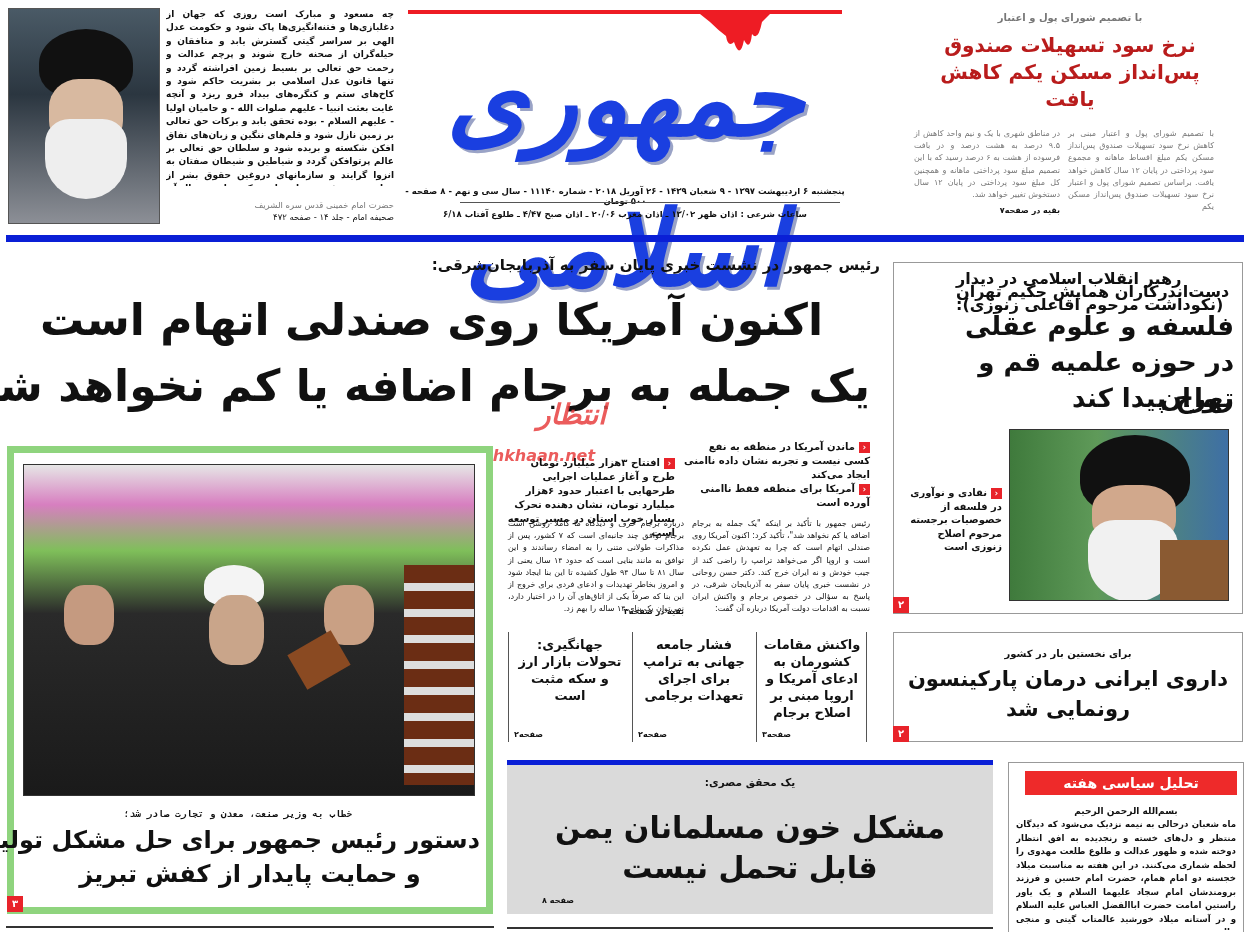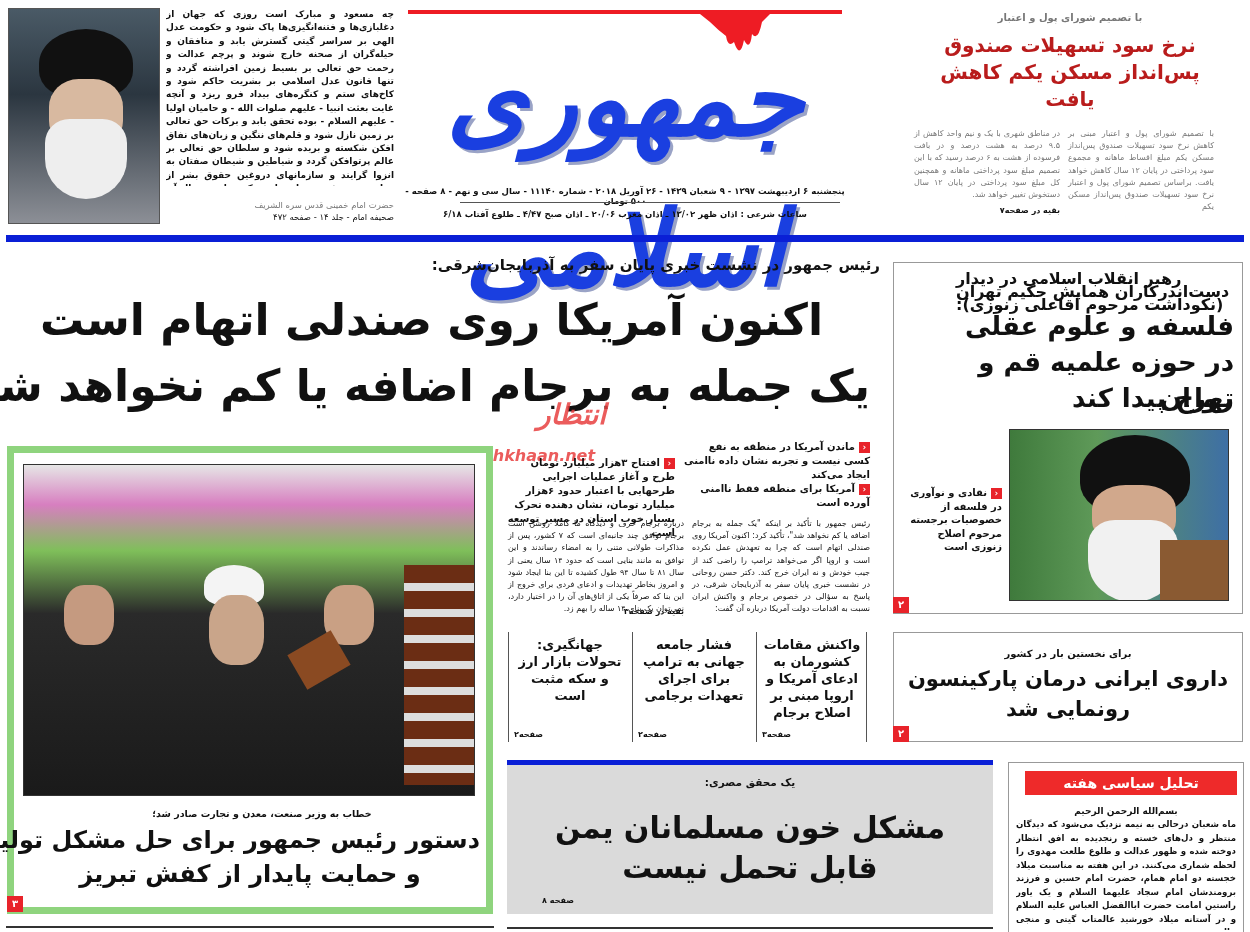--- a/index.html
+++ b/index.html
@@ -82,21 +82,21 @@
 
 <div class="abs" style="left:7px;top:446px;width:486px;height:468px;border:7px solid #8fd47e;background:#fff;"></div>
 <div class="abs photo" style="left:23px;top:464px;width:452px;height:332px;background:linear-gradient(180deg,#e6e6e6 0%,#d77fc0 12%,#7fbf5a 26%,#2a2a2a 45%,#1a1a1a 100%);border:1px solid #333;">
   <div style="position:absolute;left:180px;top:100px;width:60px;height:40px;border-radius:50% 50% 30% 30%;background:#f4f4f4;"></div>
   <div style="position:absolute;left:185px;top:130px;width:55px;height:70px;border-radius:40%;background:#c9a58a;"></div>
   <div style="position:absolute;left:40px;top:120px;width:50px;height:60px;border-radius:40%;background:#c59a80;"></div>
   <div style="position:absolute;left:300px;top:120px;width:50px;height:60px;border-radius:40%;background:#c9a084;"></div>
   <div style="position:absolute;left:270px;top:175px;width:50px;height:40px;background:#8a4a22;transform:rotate(-30deg);"></div>
   <div style="position:absolute;right:0;top:100px;width:70px;height:220px;background:repeating-linear-gradient(180deg,#6b2d14 0 18px,#ddd 18px 26px);"></div>
 </div>
-<div class="abs center bold" style="left:32px;top:808px;width:460px;font-size:9.5px;">خطاب به وزیر صنعت، معدن و تجارت صادر شد؛</div>
+<div class="abs center bold" style="left:8px;top:808px;width:460px;font-size:9.5px;font-family:Liberation Mono, monospace;">خطاب به وزیر صنعت، معدن و تجارت صادر شد؛</div>
 <div class="abs center bold" style="left:20px;top:824px;width:460px;font-size:24px;line-height:32px;white-space:nowrap;">دستور رئیس جمهور برای حل مشکل تولیدکنندگان</div>
 <div class="abs center bold" style="left:20px;top:858px;width:460px;font-size:24px;line-height:32px;white-space:nowrap;">و حمایت پایدار از کفش تبریز</div>
 <div class="pagebadge" style="left:7px;top:896px;">۳</div>
 
 <div class="abs" style="left:893px;top:262px;width:350px;height:352px;border:1px solid #999;"></div>
 <div class="abs bold" style="left:956px;top:272px;width:278px;font-size:16px;line-height:13px;text-align:left;">رهبر انقلاب اسلامی در دیدار دست‌اندرکاران همایش حکیم تهران (نکوداشت مرحوم آقاعلی زنوزی):</div>
 <div class="abs bold" style="left:900px;top:308px;width:334px;font-size:26px;line-height:36px;text-align:right;">فلسفه و علوم عقلی</div>
 <div class="abs bold" style="left:900px;top:344px;width:334px;font-size:26px;line-height:36px;text-align:right;">در حوزه علمیه قم و تهران</div>
 <div class="abs bold" style="left:900px;top:380px;width:334px;font-size:26px;line-height:36px;text-align:right;">رواج پیدا کند</div>
 <div class="abs photo" style="left:1009px;top:429px;width:220px;height:172px;background:linear-gradient(90deg,#3f7a3c 0%,#5f9a59 40%,#3e6fa5 100%);border:1px solid #333;">

